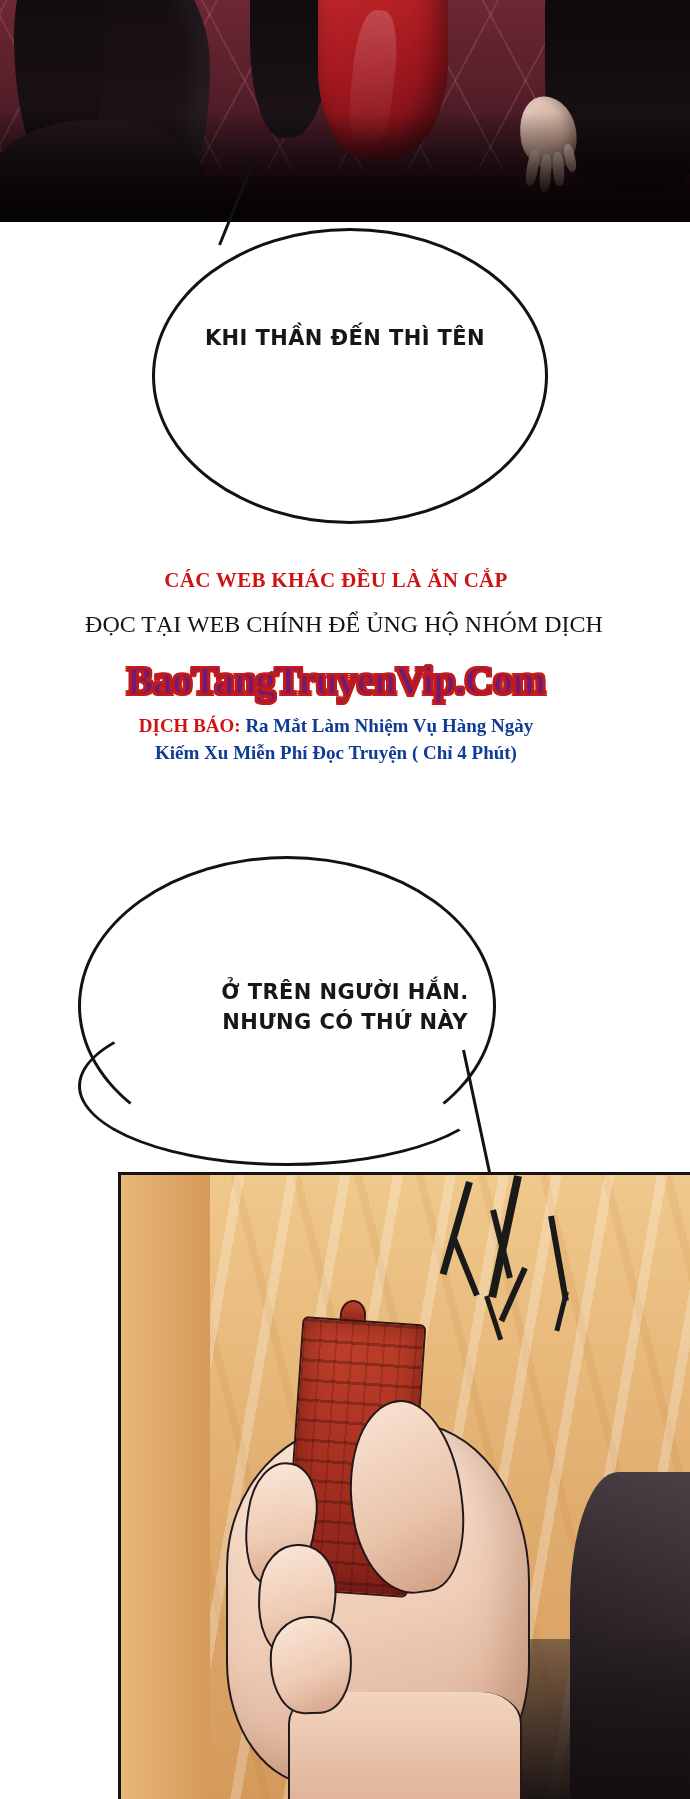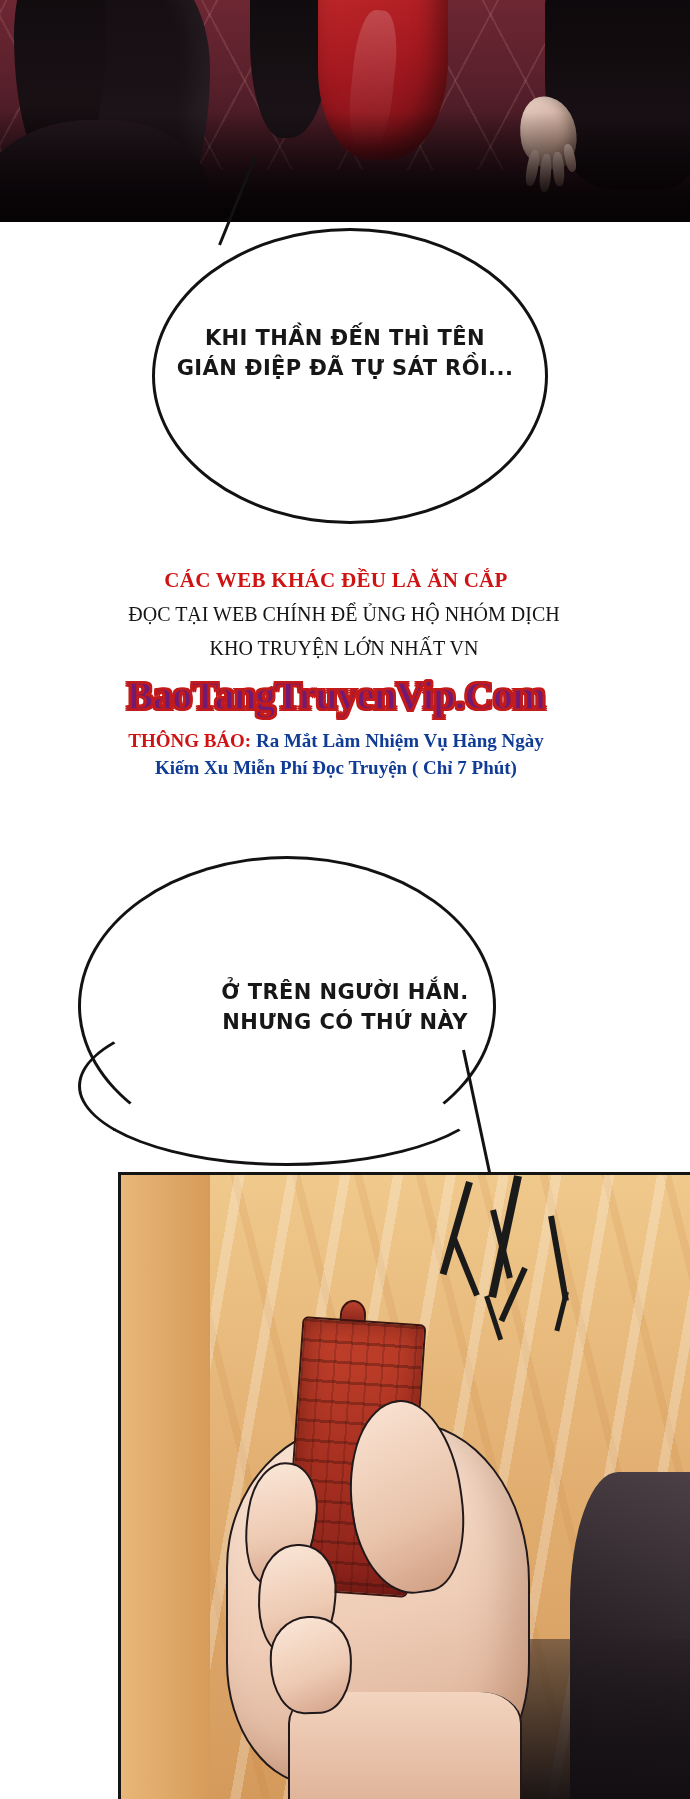--- a/index.html
+++ b/index.html
@@ -157,23 +157,23 @@
     color: #cf1313;
     font-family: "Liberation Serif", serif;
     font-weight: 700;
     font-size: 21px;
     letter-spacing: 0.3px;
     margin: 0 0 4px 0;
   }
   .ad-line2, .ad-line3, .ad-line4 {
     color: #141414;
     font-family: "Liberation Serif", serif;
-    font-size: 20px;
+    font-size: 24px;
     line-height: 1.32;
-    margin: 8px;
+    margin: 16px;
     padding-left: 16px;
   }
   .ad-brand {
     margin: 10px 0 6px 0;
     font-family: "Liberation Serif", serif;
     font-weight: 700;
     font-size: 40px;
     color: #701a75;
     letter-spacing: -0.5px;
     -webkit-text-stroke: 1.6px #c21b1b;
@@ -360,32 +360,30 @@
     <div class="vignette-bottom"></div>
   </div>
   <div class="panel-gap"></div>
 
   <div class="balloon-1">
     <div class="balloon-1-tail"></div>
   </div>
   <div class="balloon-1-tail-line"></div>
   <div class="balloon-text bt-1">
     <div>KHI THẦN ĐẾN THÌ TÊN</div>
-    <div>GIÁN ĐIỆP ĐÃ TỰ SÁT RỒI...</div>
   </div>
 
   <div class="ad-block">
     <p class="ad-line1">CÁC WEB KHÁC ĐỀU LÀ ĂN CẮP</p>
     <p class="ad-line2">ĐỌC TẠI WEB CHÍNH ĐỂ ỦNG HỘ NHÓM DỊCH</p>
-    <p class="ad-line3">KHO TRUYỆN LỚN NHẤT VN</p>
     <p class="ad-brand">BaoTangTruyenVip.Com</p>
     <p class="ad-notice">
-      <span class="label">THÔNG BÁO:</span>
+      <span class="label">DỊCH BÁO:</span>
       <span>Ra Mắt Làm Nhiệm Vụ Hàng Ngày</span><br>
-      <span>Kiếm Xu Miễn Phí Đọc Truyện ( Chỉ 7 Phút)</span>
+      <span>Kiếm Xu Miễn Phí Đọc Truyện ( Chỉ 4 Phút)</span>
     </p>
   </div>
 
   <div class="balloon-2"></div>
   <div class="balloon-2-arc"></div>
   <div class="balloon-2-tail"></div>
   <div class="balloon-text bt-2">
     <div>Ở TRÊN NGƯỜI HẮN.</div>
     <div>NHƯNG CÓ THỨ NÀY</div>
   </div>

